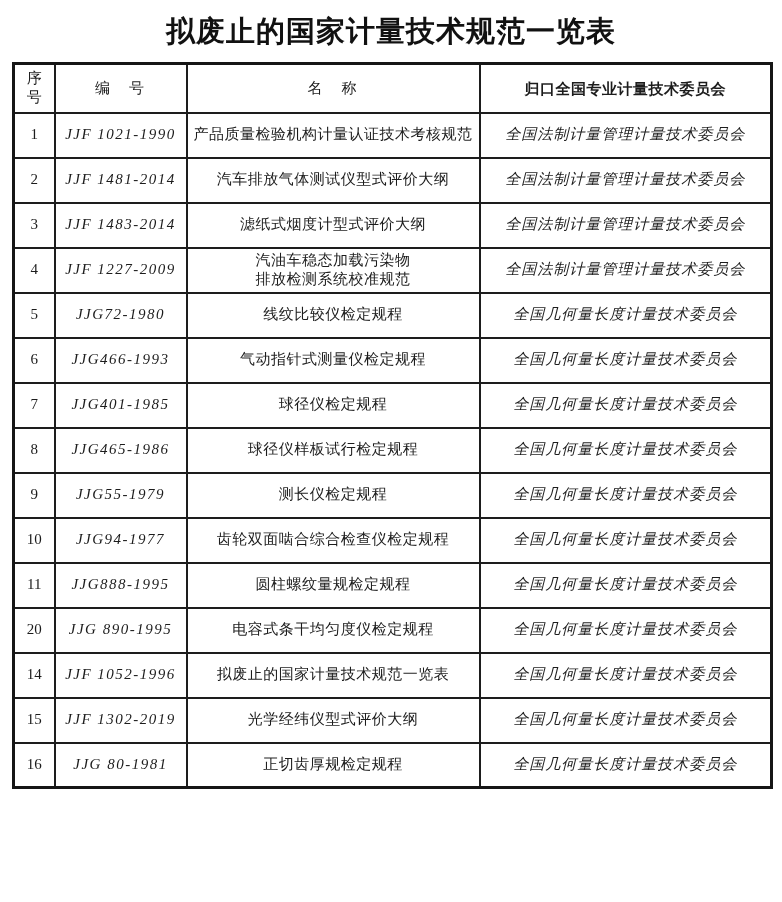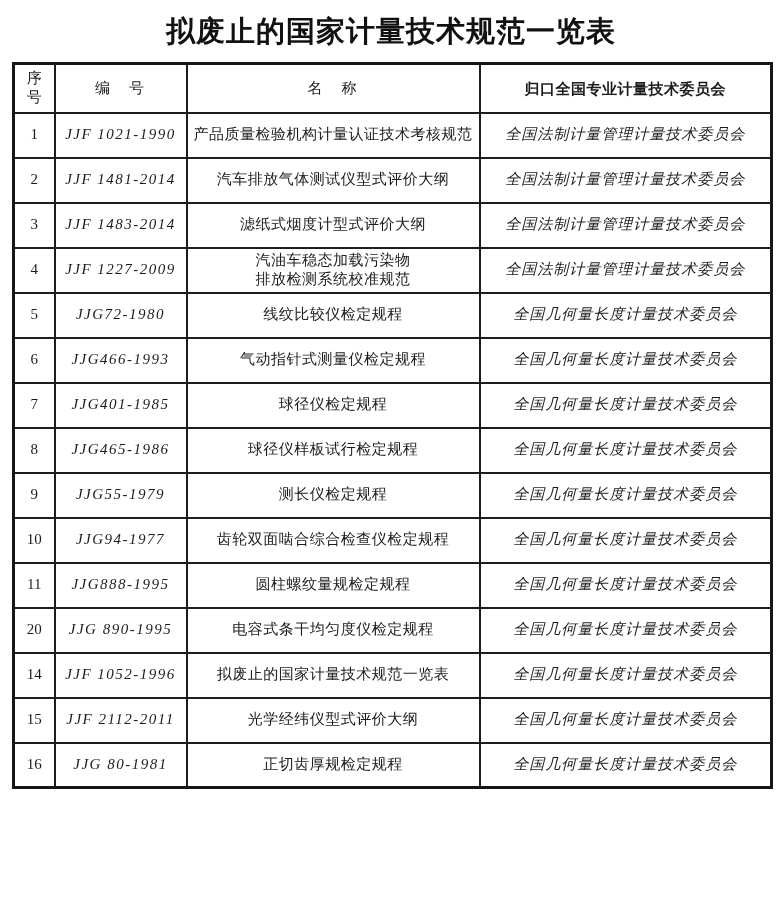--- a/index.html
+++ b/index.html
@@ -190,21 +190,21 @@
           <td class="cell-committee">全国几何量长度计量技术委员会</td>
         </tr>
         <tr>
           <td class="cell-no">14</td>
           <td class="cell-code">JJF 1052-1996</td>
           <td class="cell-name">拟废止的国家计量技术规范一览表</td>
           <td class="cell-committee">全国几何量长度计量技术委员会</td>
         </tr>
         <tr>
           <td class="cell-no">15</td>
-          <td class="cell-code">JJF 2112-2011</td>
+          <td class="cell-code">JJF 1302-2019</td>
           <td class="cell-name">光学经纬仪型式评价大纲</td>
           <td class="cell-committee">全国几何量长度计量技术委员会</td>
         </tr>
         <tr>
           <td class="cell-no">16</td>
           <td class="cell-code">JJG 80-1981</td>
           <td class="cell-name">正切齿厚规检定规程</td>
           <td class="cell-committee">全国几何量长度计量技术委员会</td>
         </tr>
       </tbody>

